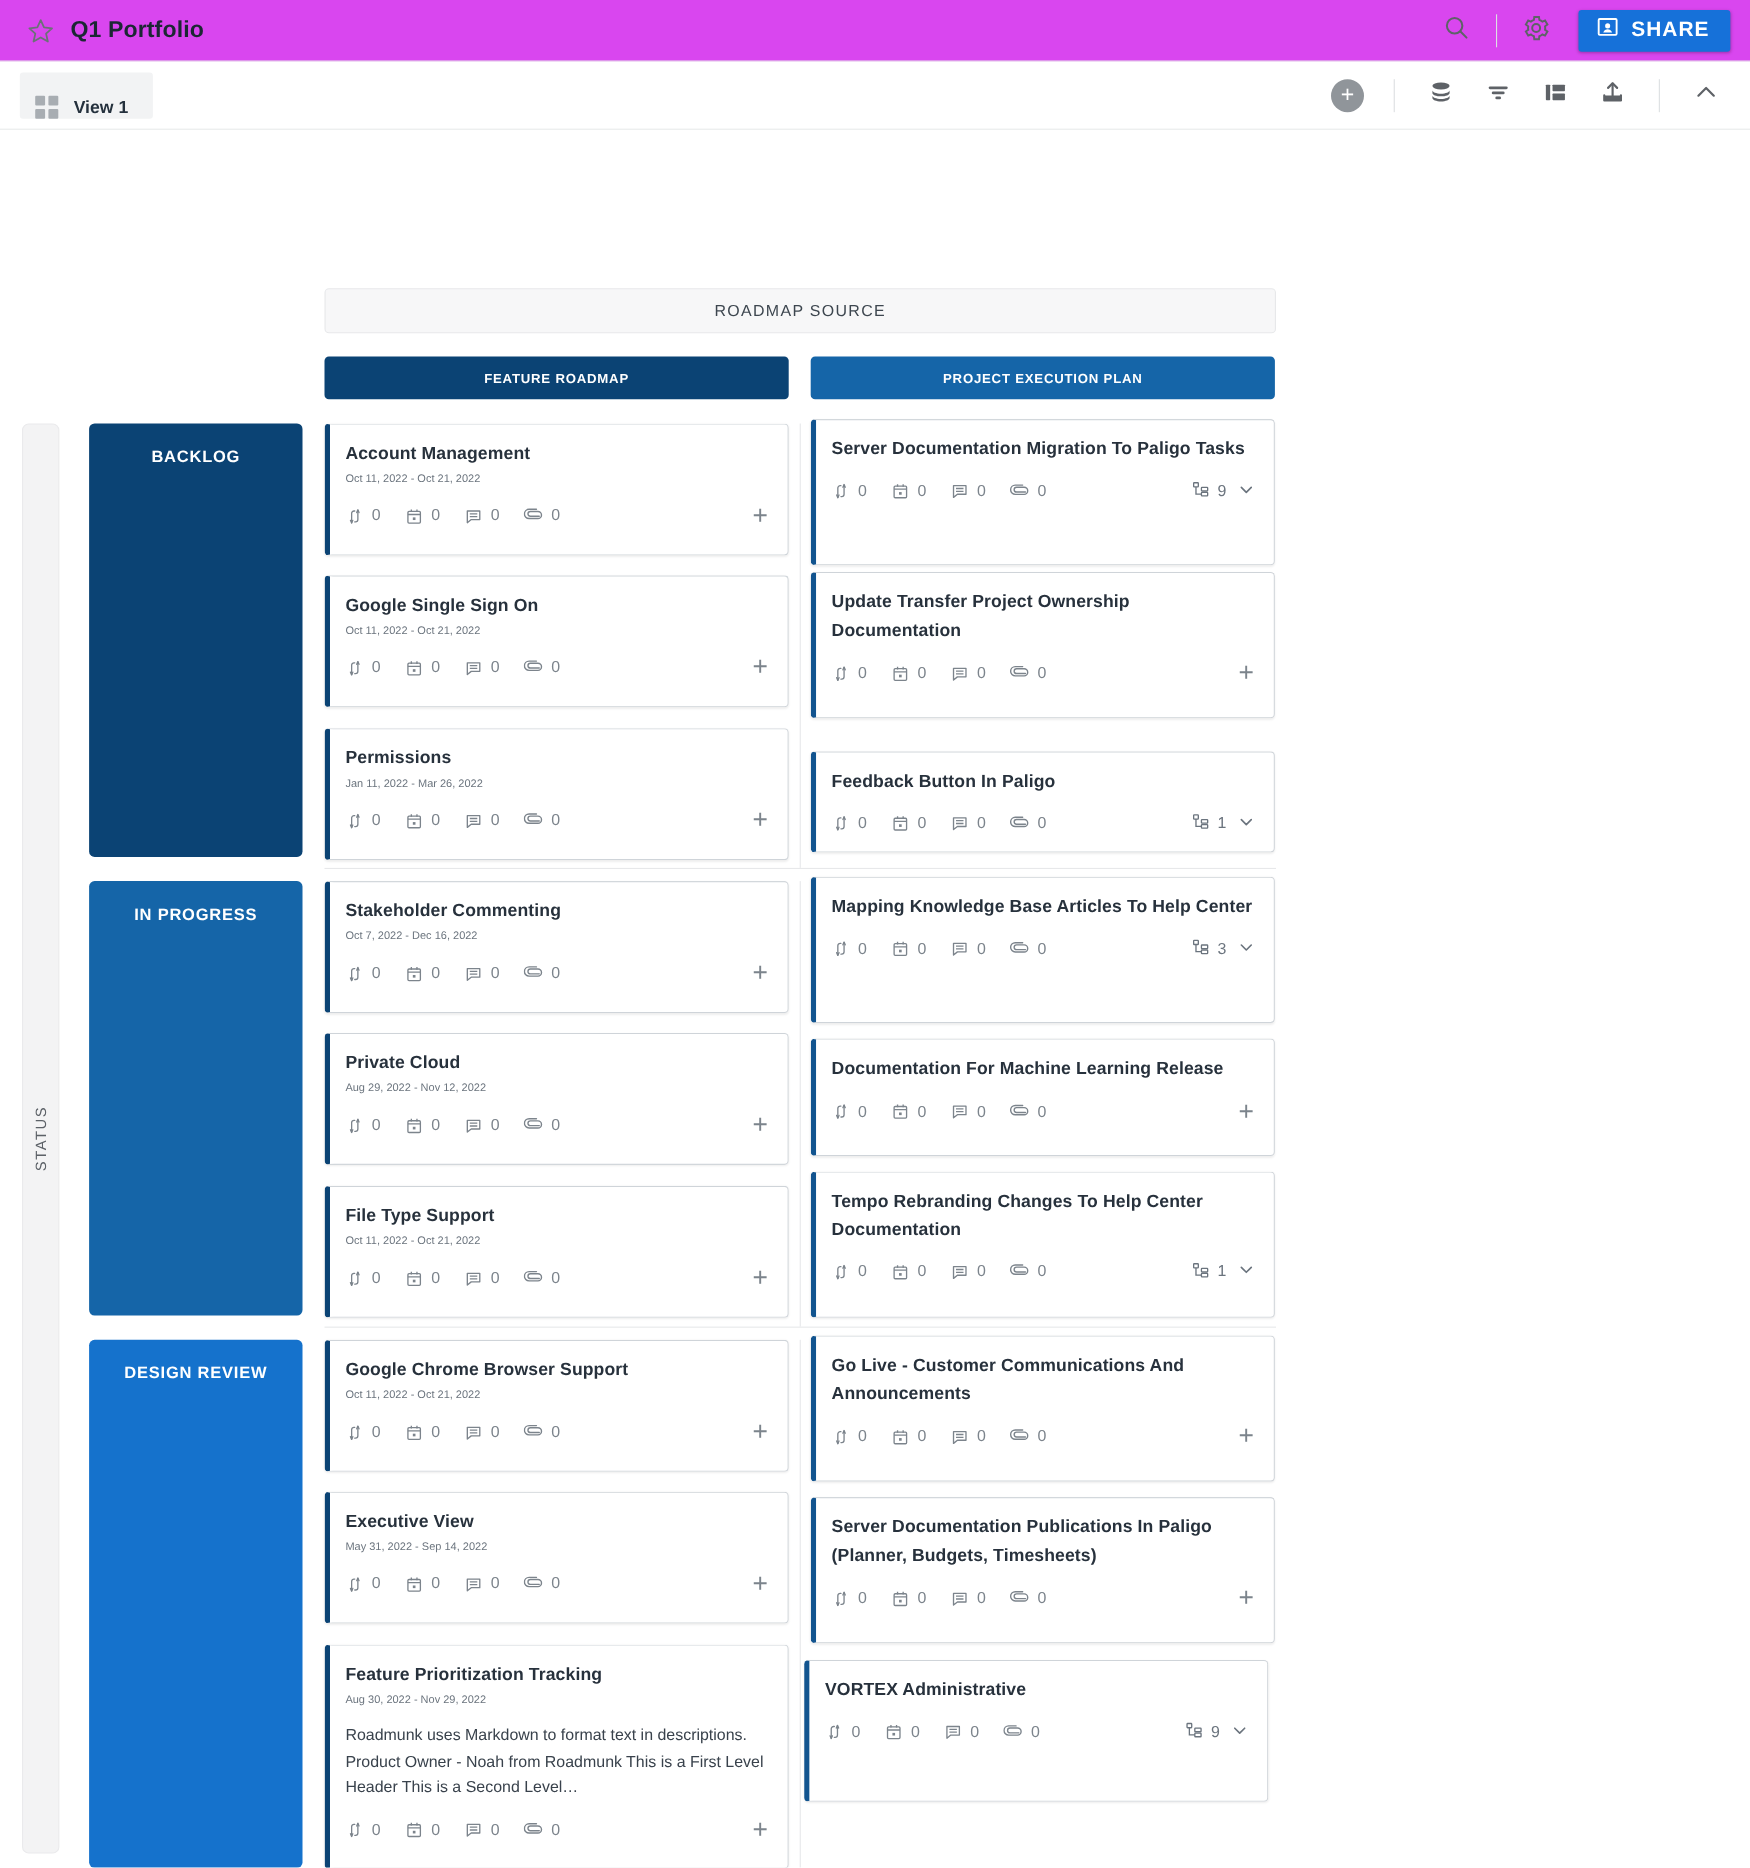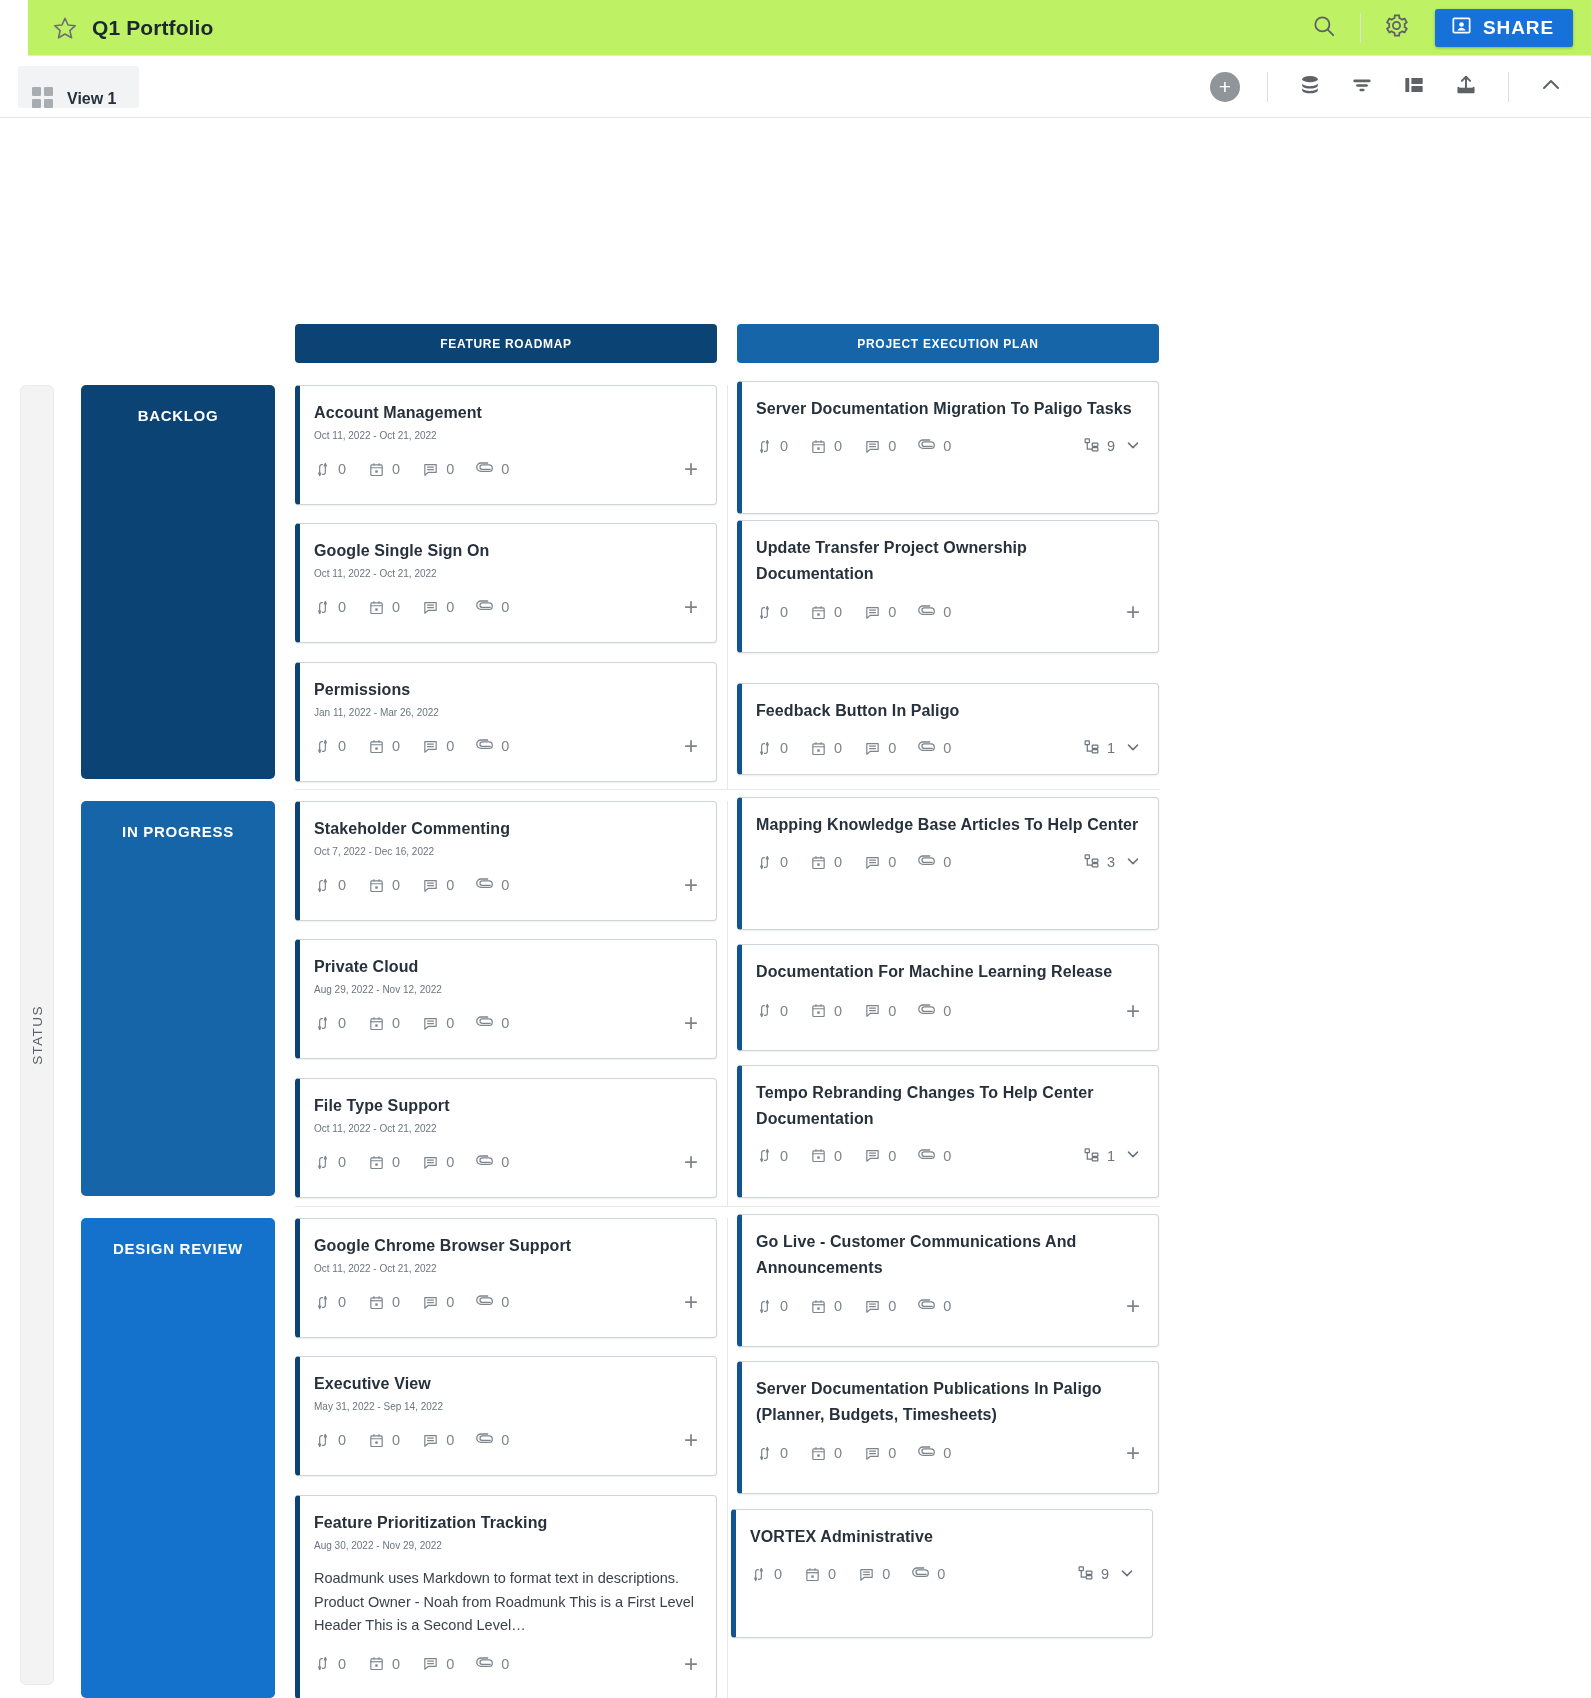--- a/index.html
+++ b/index.html
@@ -11,22 +11,21 @@
     overflow: hidden;
   }
 
   
   .topbar {
     height: 56px;
     display: flex;
     align-items: center;
     padding: 0 18px 0 24px;
     border-bottom: 1px solid #e4e6e8;
-    background: #bef264;
-    margin-left: 28px;
+    background: #d946ef;
   }
   .star-icon { width: 26px; height: 26px; flex: 0 0 auto; color: #6b7177; }
   .page-title {
     font-size: 21px;
     font-weight: bold;
     color: #1b2733;
     margin-left: 14px;
     letter-spacing: .1px;
   }
   .topbar-spacer { flex: 1 1 auto; }
@@ -334,20 +333,23 @@
     <span>
       <svg width="24" height="24" viewBox="0 0 24 24" fill="none" stroke="currentColor" stroke-width="2" stroke-linecap="round" stroke-linejoin="round">
         <polyline points="5,15 12,8 19,15"></polyline>
       </svg>
     </span>
   </div>
 </div>
 
 <div class="board">
 
+  <div class="source-pill">
+    <span>ROADMAP SOURCE</span>
+  </div>
 
   <div class="col-head c0">
     <span>FEATURE ROADMAP</span>
   </div>
   <div class="col-head c1">
     <span>PROJECT EXECUTION PLAN</span>
   </div>
 
   <div class="status-rail">
     <span>STATUS</span>

